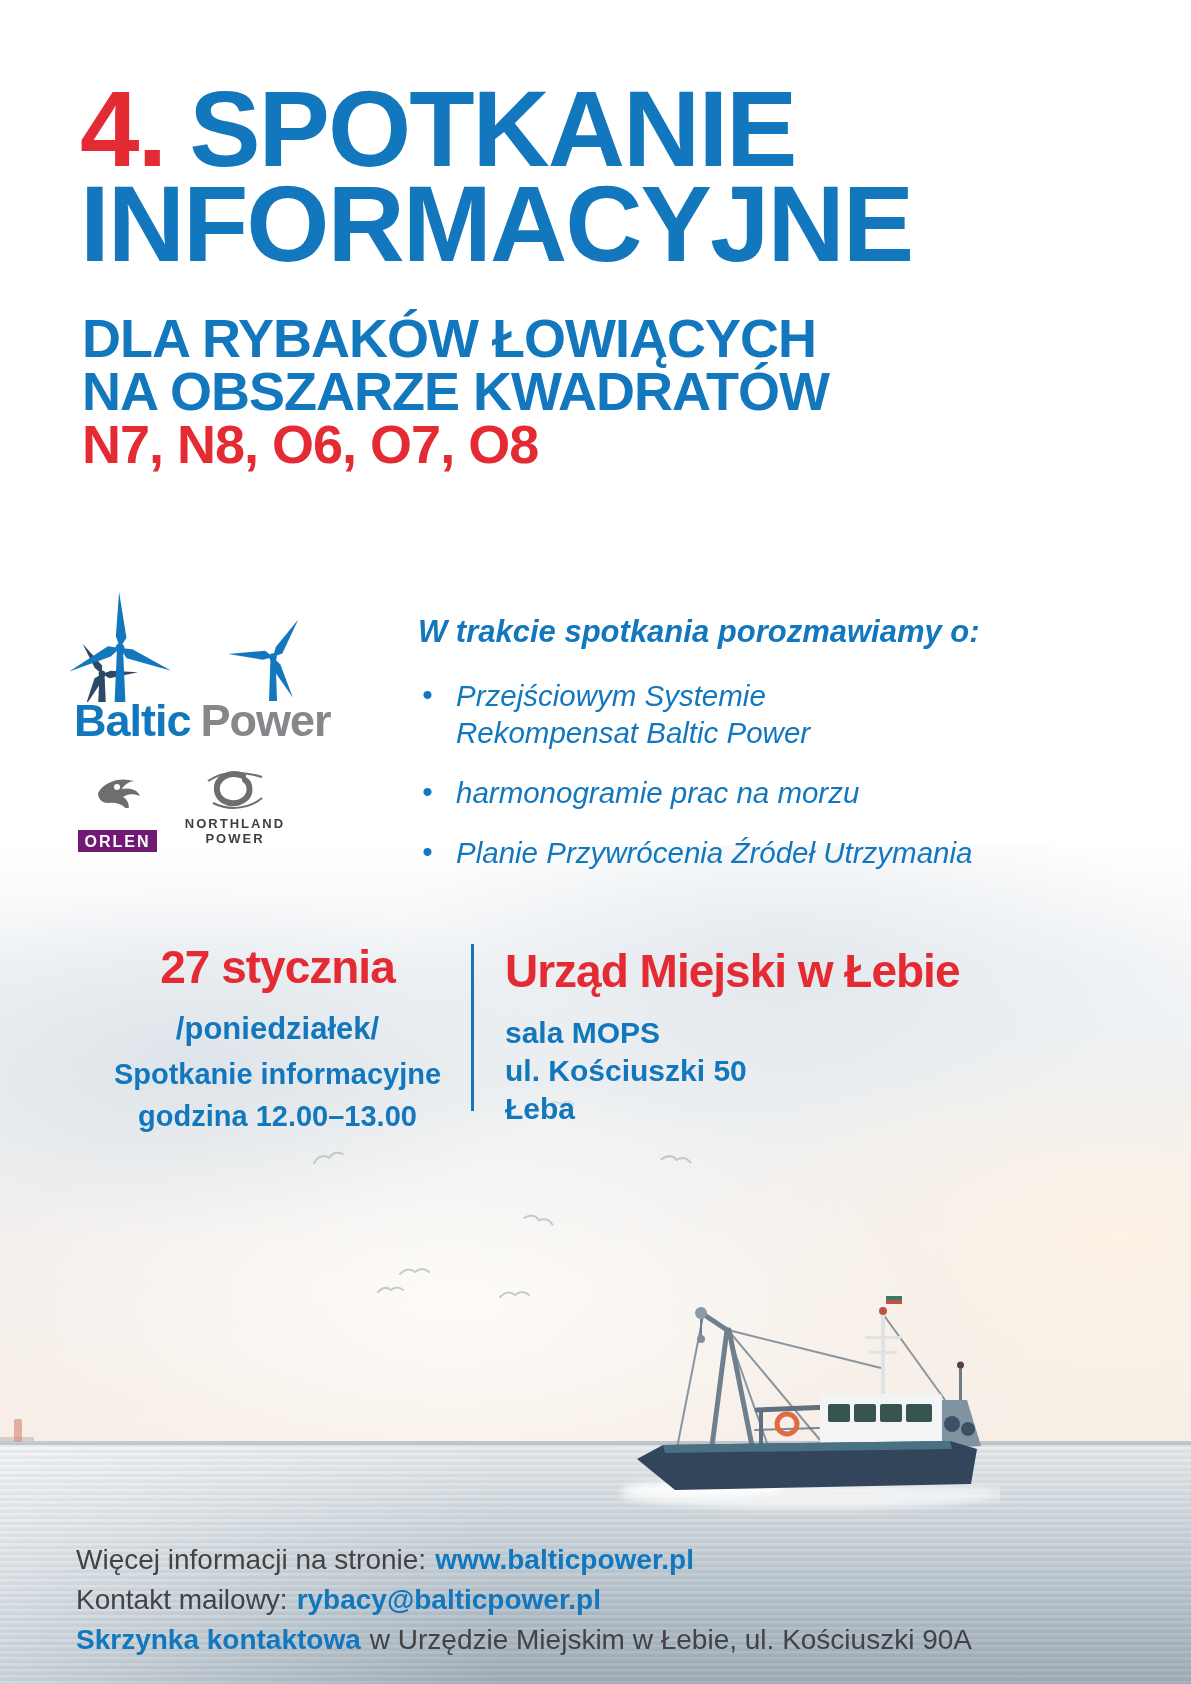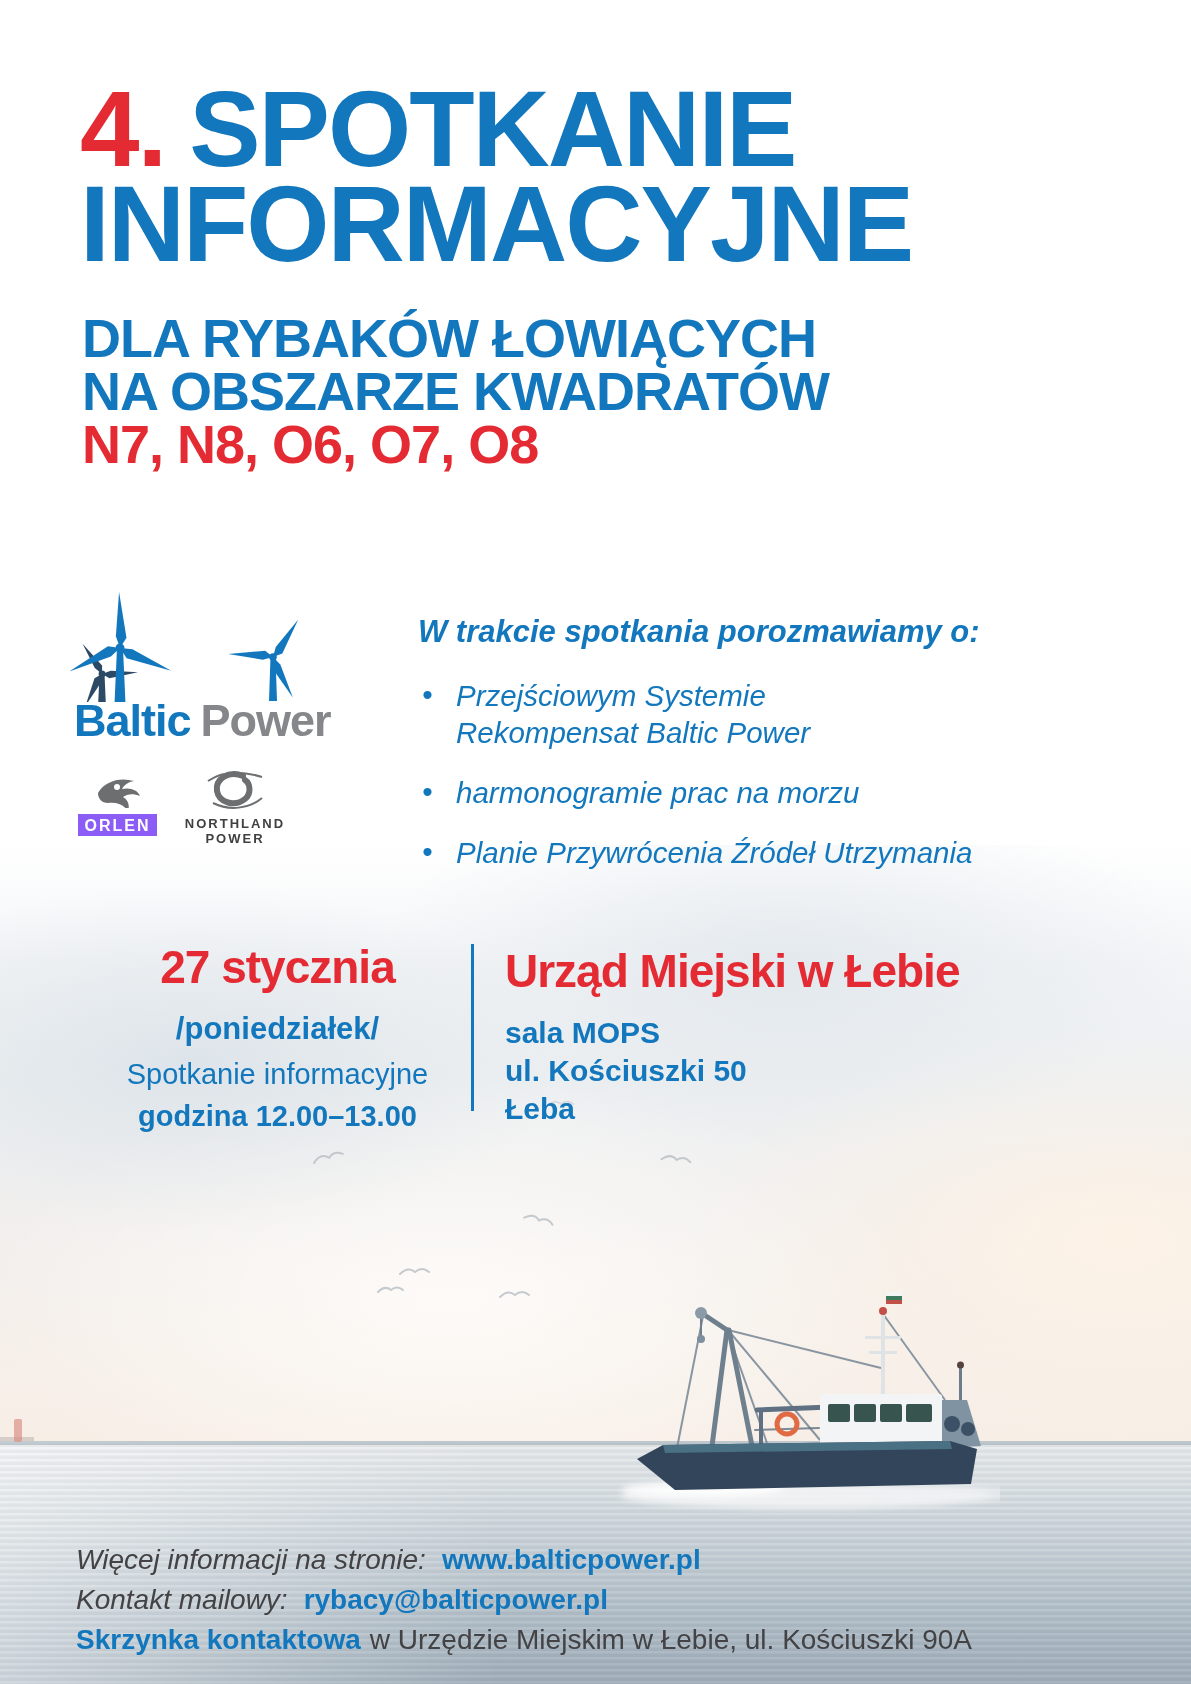--- a/index.html
+++ b/index.html
@@ -20,37 +20,37 @@
   
   .subtitle{position:absolute;left:82px;top:312px;font-weight:800;font-size:54px;line-height:53px;letter-spacing:-1px;}
 
   
   .bp-logo{position:absolute;left:70px;top:552px;width:280px;height:210px;}
   .bp-turbines{position:absolute;left:0;top:0;}
   .bp-wordmark{position:absolute;left:4px;top:143px;font-size:45px;font-weight:700;letter-spacing:-1px;white-space:nowrap;text-align:center;}
   .bp-wordmark .w2{color:#85878a;margin-left:10px;}
 
   .orlen-logo{position:absolute;left:78px;top:772px;width:80px;text-align:center;}
-  .orlen-box{margin-top:2px;width:79px;height:22px;background:#8b5cf6;color:#ffffff;
+  .orlen-box{margin-top:18px;width:79px;height:22px;background:#701a75;color:#ffffff;
     font-size:16px;font-weight:800;letter-spacing:2px;line-height:23px;text-align:center;}
   .northland-logo{position:absolute;left:180px;top:766px;width:110px;text-align:center;color:#404040;}
   .nl-text{font-size:13px;font-weight:700;letter-spacing:2px;line-height:15px;}
 
   
   .agenda{position:absolute;left:418px;top:614px;width:600px;font-style:italic;}
   .agenda-heading{font-size:31px;font-weight:800;margin:0 0 27px 0;}
   .agenda-list{list-style:none;margin:0;padding:0;font-size:29.5px;line-height:37px;}
   .agenda-list li{position:relative;padding-left:38px;margin-bottom:23px;}
   .agenda-list .bullet{position:absolute;left:4px;top:-1px;font-size:30px;}
 
   
   .meet-left{position:absolute;left:85px;top:940px;width:385px;text-align:center;}
   .meet-date{font-size:46px;font-weight:800;margin-bottom:17px;letter-spacing:-1px;}
   .meet-day{font-size:31px;font-weight:800;margin-bottom:11px;}
-  .meet-type{font-size:29px;font-weight:400;margin-bottom:9px;}
+  .meet-type{font-size:29px;font-weight:700;margin-bottom:9px;}
   .meet-time{font-size:29px;font-weight:800;}
   .meet-divider{position:absolute;left:471px;top:944px;width:3px;height:167px;background:#1277bd;}
   .meet-right{position:absolute;left:505px;top:944px;width:585px;text-align:left;}
   .meet-venue{font-size:46px;font-weight:800;margin-bottom:16px;letter-spacing:-1px;}
   .meet-line{font-size:30px;font-weight:800;line-height:38px;}
 
   
   .photo{position:absolute;left:0;top:845px;width:1191px;height:839px;z-index:0;}
   .sky{position:absolute;left:0;top:0;width:100%;height:596px;
     background:
@@ -71,21 +71,21 @@
   .sea::after{content:"";position:absolute;left:0;top:0;width:100%;height:4px;
     background:rgba(136,152,165,0.45);}
   .lighthouse{position:absolute;left:14px;top:574px;width:8px;height:23px;background:#d98a80;opacity:.65;border-radius:2px;}
   .pier{position:absolute;left:0;top:592px;width:34px;height:4px;background:#b9aeab;opacity:.5;}
   .gulls{position:absolute;left:0;top:0;}
   .boat{position:absolute;left:615px;top:373px;}
   .wake-blur{filter:blur(3px);}
 
   
   .footer{position:absolute;left:76px;top:1540px;z-index:2;font-size:28px;line-height:40px;color:#434244;}
-  .footer .lbl{margin-right:16px;font-style:italic;}
+  .footer .lbl{margin-right:9px;}
   .footer .bold-blue{font-weight:800;color:#1277bd;}
   .footer .after{margin-left:9px;}
 
   .content{position:relative;z-index:2;}
 </style>
 </head>
 <body>
 
 <div class="poster">
 

